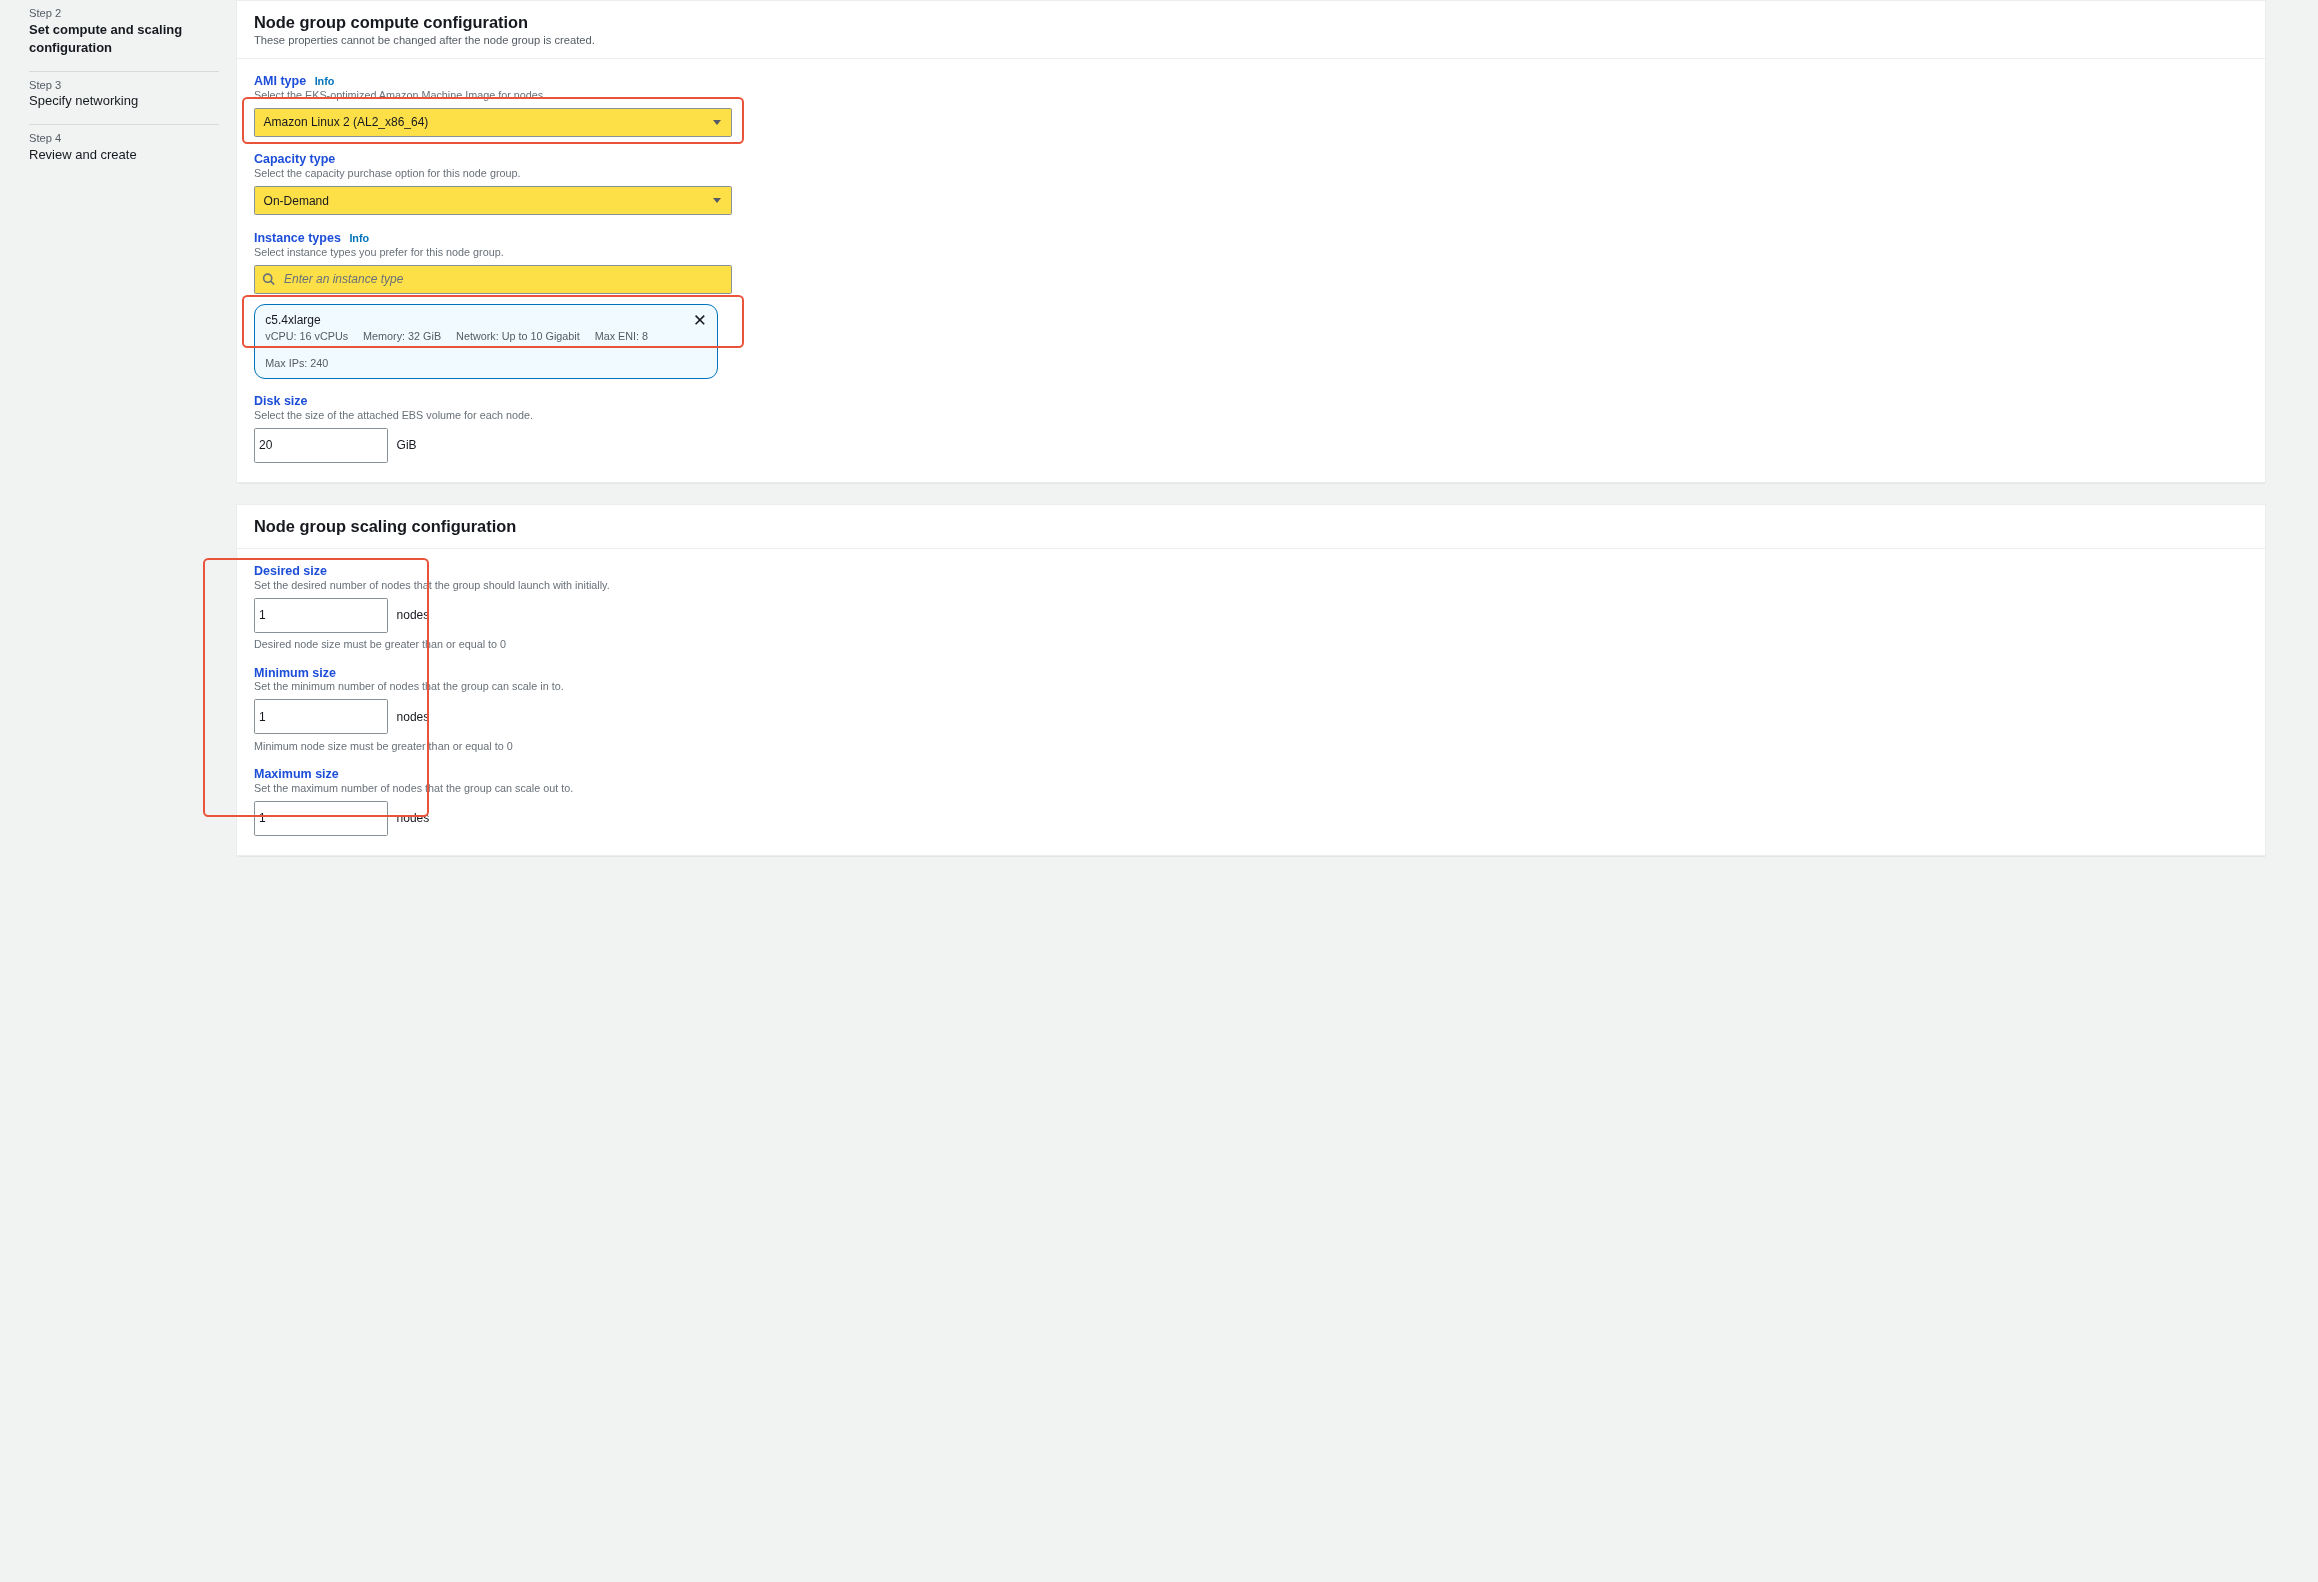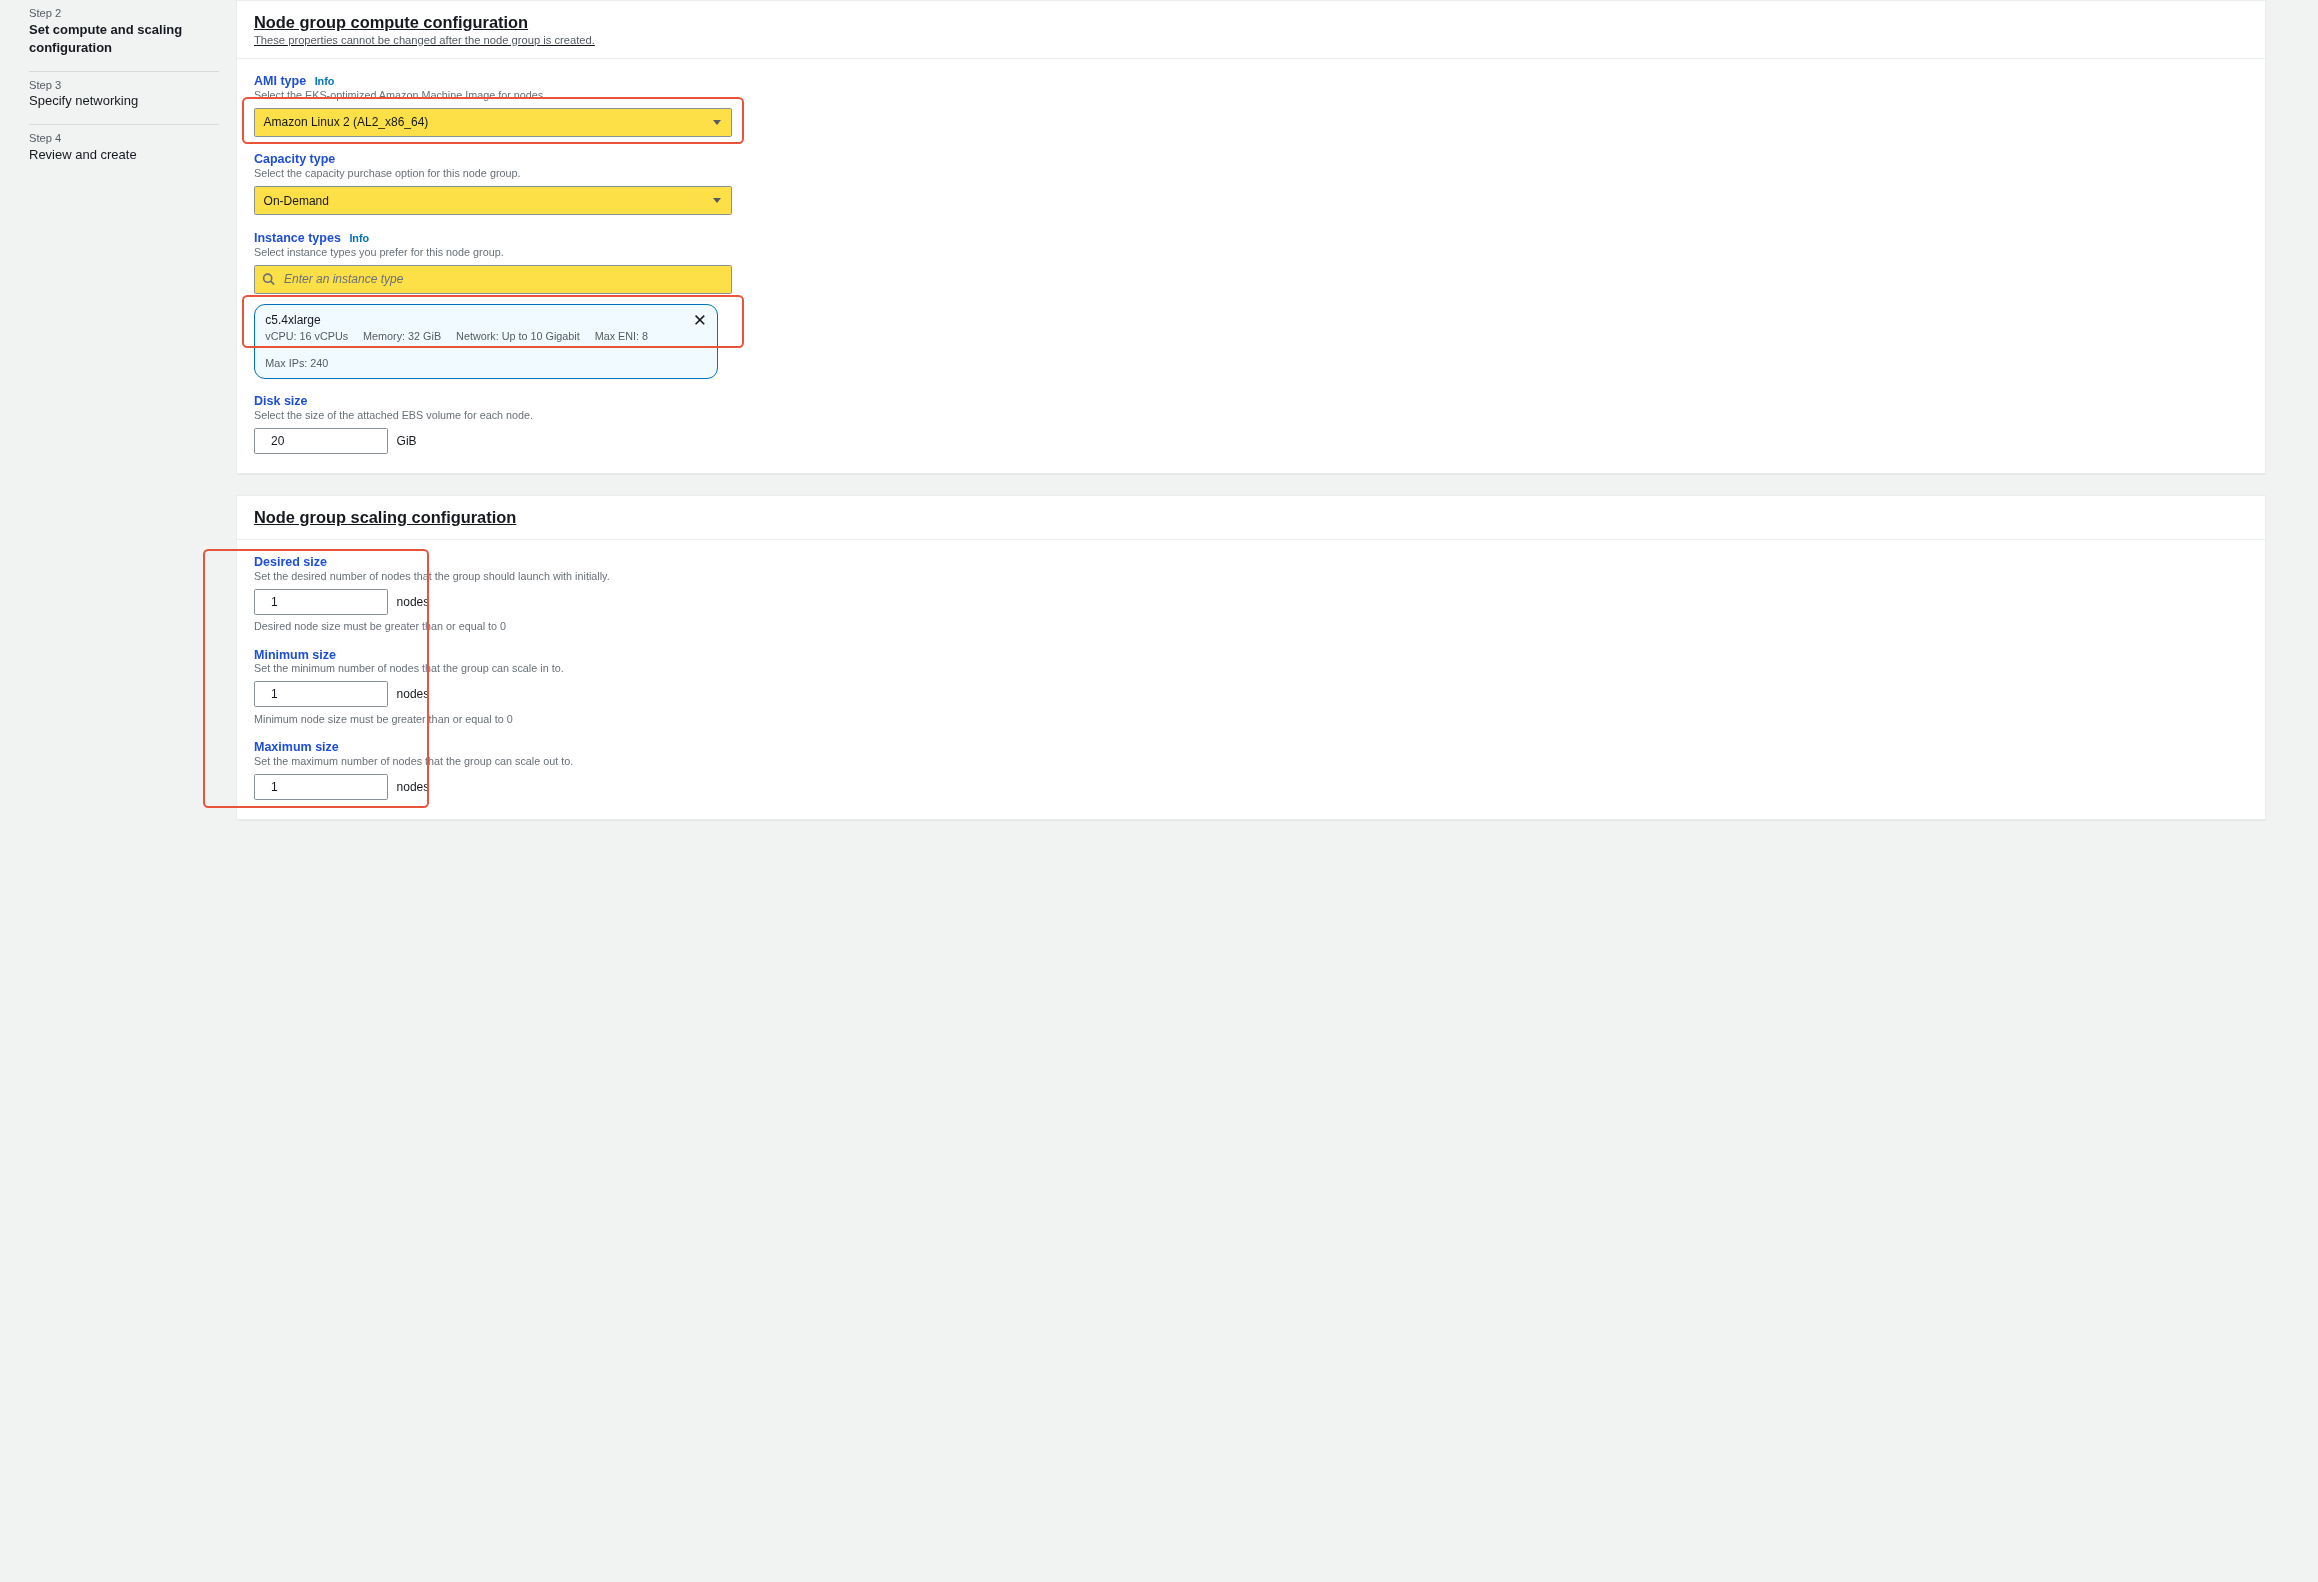--- a/index.html
+++ b/index.html
@@ -43,21 +43,20 @@
   }
   .panel {
     background: #fff;
     border: 0.9px solid #eaeded;
     box-shadow: 0 0.9px 0.9px rgba(0,0,0,0.05);
     margin-bottom: 20.7px;
     position: relative;
   }
   .panel-head {
     padding: 12px 17px 12px 17px;
-    text-decoration: underline;
   }
   .panel-title {
     font-size: 16.4px;
     font-weight: 700;
     color: #16191f;
   }
   .panel-subtitle {
     font-size: 11.2px;
     color: #545b64;
     margin-top: 1.7px;
@@ -112,22 +111,22 @@
   .search-ctrl { padding-left: 29px; }
   .search-ctrl .search-icon {
     position: absolute; left: 6.9px; top: 50%; transform: translateY(-50%);
     color: #687078;
   }
   .search-ctrl .placeholder { color: #687078; font-style: italic; }
   .num-ctrl {
     width: 134px;
     border: 0.9px solid #879196;
     border-radius: 1.7px;
-    height: 26px;
-    padding: 0 16px;
+    height: 35px;
+    padding: 0 4px;
     display: flex; align-items: center;
     font-size: 12px;
   }
   .inline-row { display: flex; align-items: center; gap: 8.6px; }
   .unit-lbl { font-size: 12px; color: #16191f; }
   .token-card {
     width: 464px;
     border: 0.9px solid #0073bb;
     background: #f1faff;
     border-radius: 11px;

